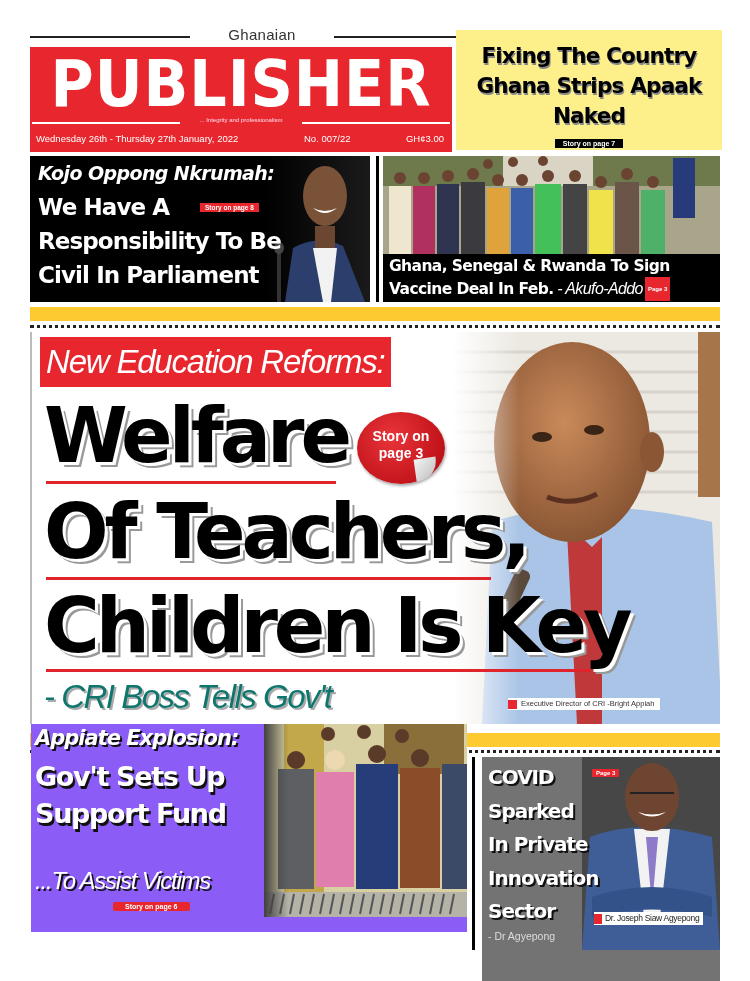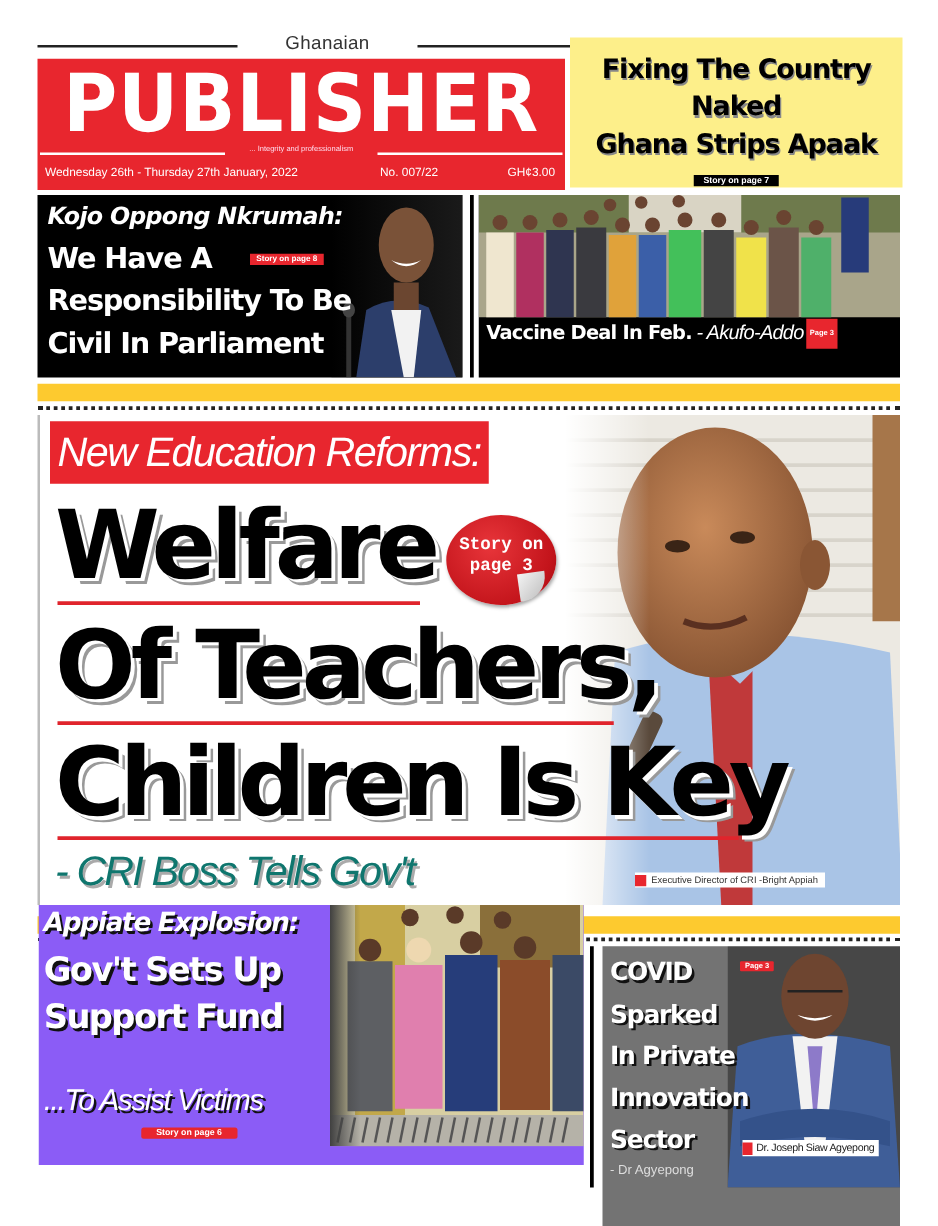--- a/index.html
+++ b/index.html
@@ -73,21 +73,21 @@
     font-family: "Liberation Sans", sans-serif; font-style: italic; font-size: 33px; line-height: 50px;
     padding: 0 6px; letter-spacing: -1.2px; }
   .lead .hl-line { position: absolute; left: 12px; font-family: "DejaVu Sans", sans-serif; font-weight: bold;
     font-size: 76px; line-height: 80px; color: #000; letter-spacing: -4px; white-space: nowrap;
     text-shadow: 3px 3px 0 #fff, 5px 5px 0 #999; }
   .lead .underline { position: absolute; left: 14px; height: 3px; background: #e0242c; }
   .lead .sub { position: absolute; left: 12px; top: 346px; font-family: "Liberation Sans", sans-serif;
     font-style: italic; font-size: 33px; color: #0f766e; letter-spacing: -1.5px; text-shadow: 2px 2px 0 #aaa; }
   .lead .sticker { position: absolute; left: 325px; top: 80px; width: 88px; height: 72px; border-radius: 50%;
     background: radial-gradient(circle at 40% 35%, #e8353a 0%, #c3141b 70%, #9a0b10 100%);
-    color: #fff; text-align: center; font-family: Liberation Mono, monospace; font-weight: bold;
+    color: #fff; text-align: center; font-family: Liberation Sans, sans-serif; font-weight: bold;
     font-size: 14px; line-height: 17px; padding-top: 16px; box-shadow: 1px 2px 3px rgba(0,0,0,0.35); }
   .lead .sticker .curl { position: absolute; right: 8px; bottom: 4px; width: 22px; height: 22px;
     background: linear-gradient(135deg, #f4f4f4, #bbb); border-radius: 0 0 20px 0; transform: rotate(-8deg); }
   .lead .caption { position: absolute; left: 476px; top: 366px; background: #fff; padding: 1px 6px 1px 0;
     font-family: "Liberation Sans", sans-serif; font-size: 7.5px; color: #333; white-space: nowrap; }
   .lead .caption .sq { display: inline-block; width: 9px; height: 9px; background: #e8262e; vertical-align: middle; margin-right: 4px; }
 
   
   .appiate { position: absolute; left: 31px; top: 724px; width: 436px; height: 208px; background: #8b5cf6; overflow: hidden; }
   .appiate .photo { position: absolute; left: 233px; top: 0; width: 203px; height: 193px; }
@@ -134,22 +134,22 @@
       <span class="date">Wednesday 26th - Thursday 27th  January, 2022</span>
       <span class="issue">No. 007/22</span>
       <span class="price">GH¢3.00</span>
     </div>
   </div>
 </div>
 
 <div class="teaser-yellow">
   <div class="hl">
     <div>Fixing The Country</div>
+    <div>Ghana Strips Apaak</div>
     <div>Naked</div>
-    <div>Ghana Strips Apaak</div>
   </div>
   <span class="story-pill-black">Story on page 7</span>
 </div>
 
 <div class="kojo">
   <svg class="photo" viewBox="0 0 105 146" preserveAspectRatio="none">
     <defs>
       <linearGradient id="kbg" x1="0" x2="1">
           <stop offset="0" stop-color="#000"></stop>
           <stop offset="0.35" stop-color="#0a0a0a"></stop>
@@ -206,20 +206,21 @@
         <circle cx="192" cy="20" r="6"></circle>
         <circle cx="218" cy="26" r="6"></circle>
       <circle cx="244" cy="18" r="6"></circle>
         <circle cx="270" cy="26" r="6"></circle>
       <circle cx="105" cy="8" r="5"></circle>
         <circle cx="130" cy="6" r="5"></circle>
         <circle cx="160" cy="5" r="5"></circle>
     </g>
   </svg>
   <div class="hl">
+    <div>Ghana, Senegal &amp; Rwanda To Sign</div>
     <div><span>Vaccine Deal In Feb.</span><span class="attr"> - Akufo-Addo</span><span class="pill">Page 3</span></div>
   </div>
 </div>
 
 <div class="band-yellow" style="top:307px;"></div>
 <div class="band-dots" style="top:325px;"></div>
 
 <div class="lead">
   <svg class="photo" viewBox="0 0 270 392" preserveAspectRatio="none">
     <defs>

